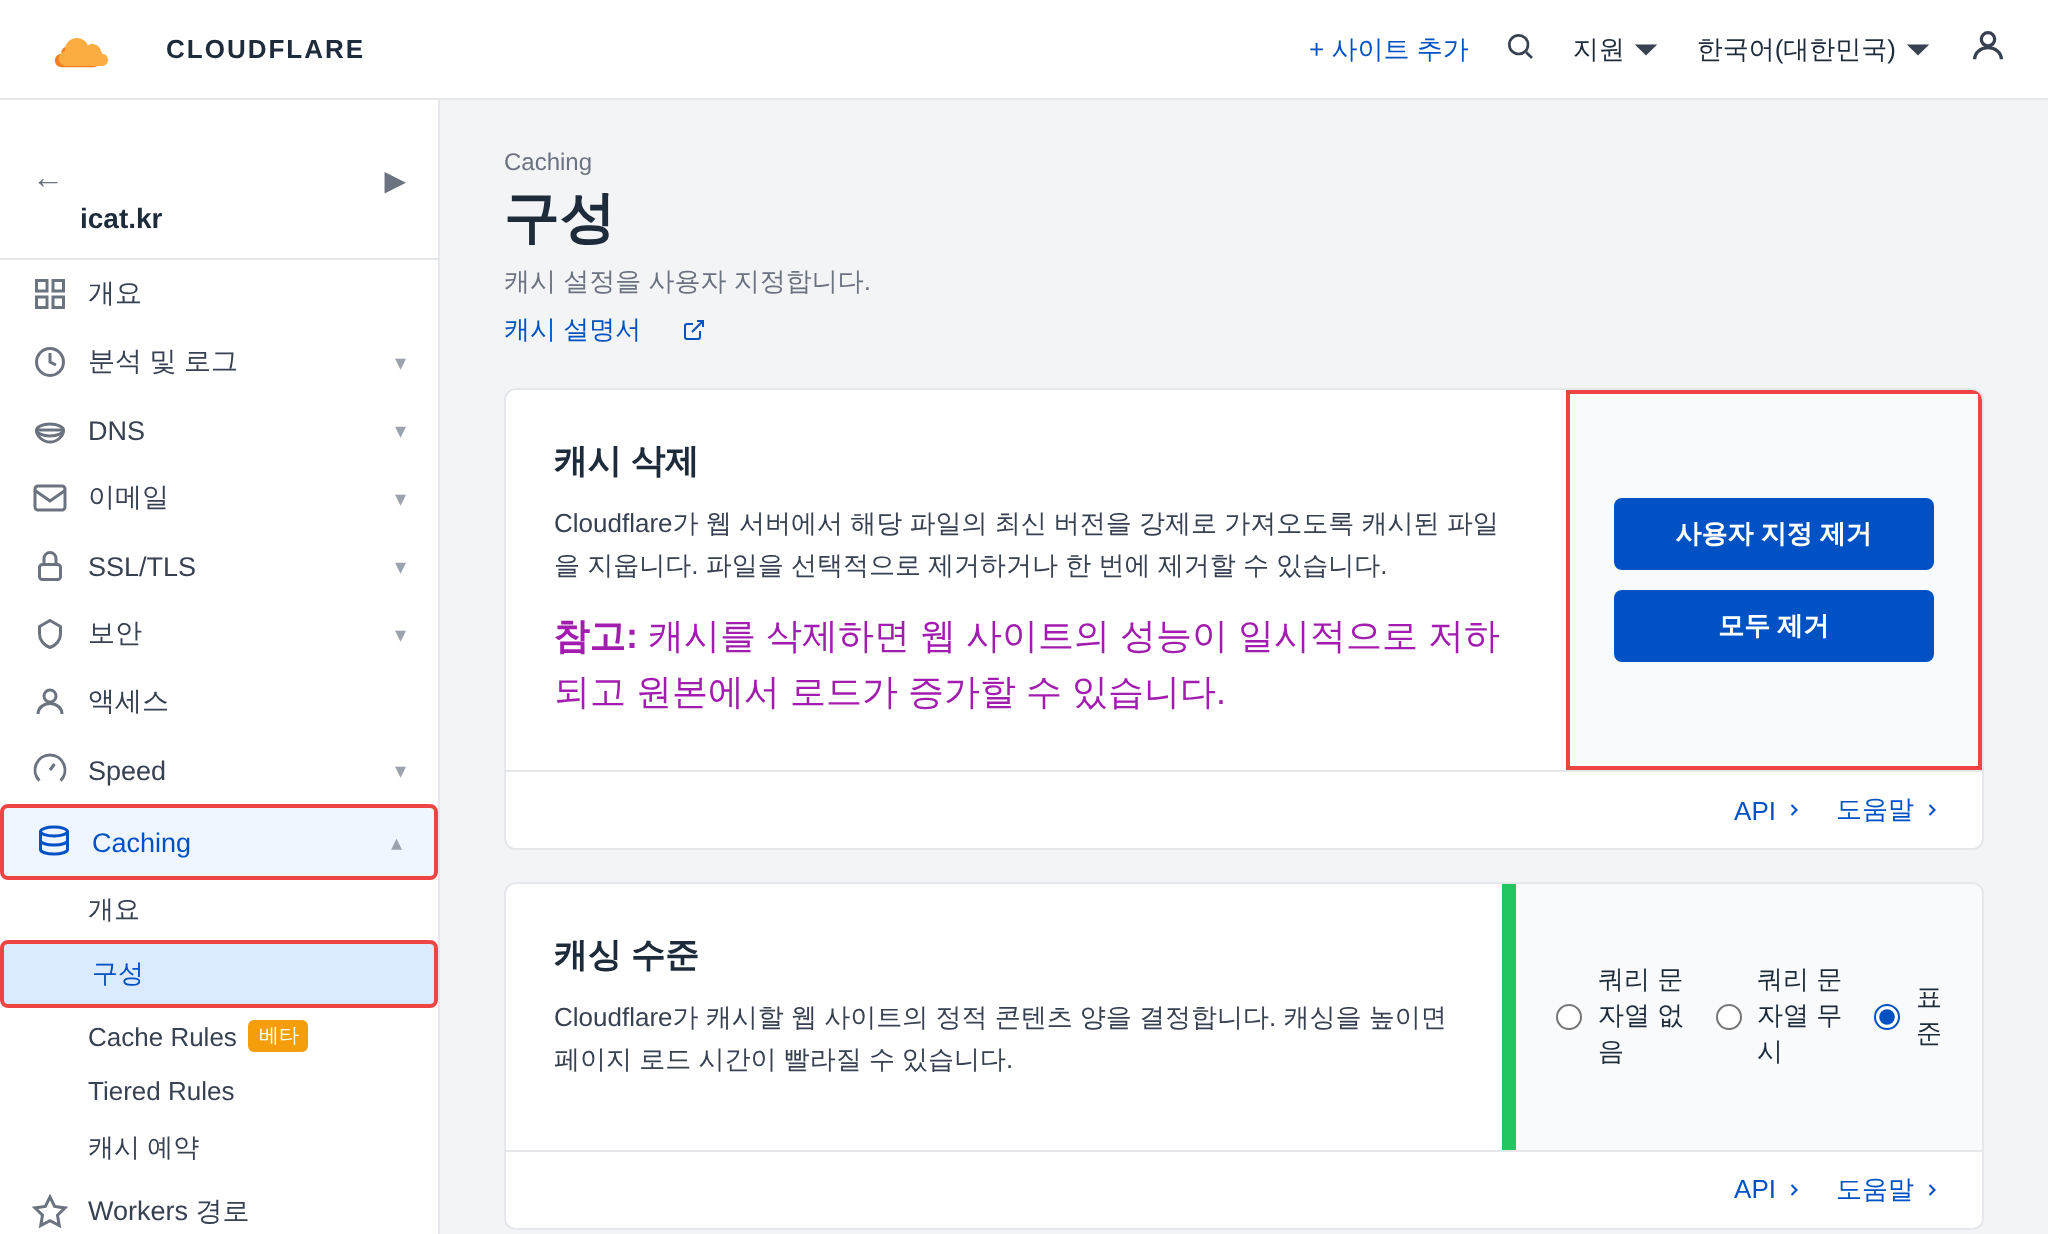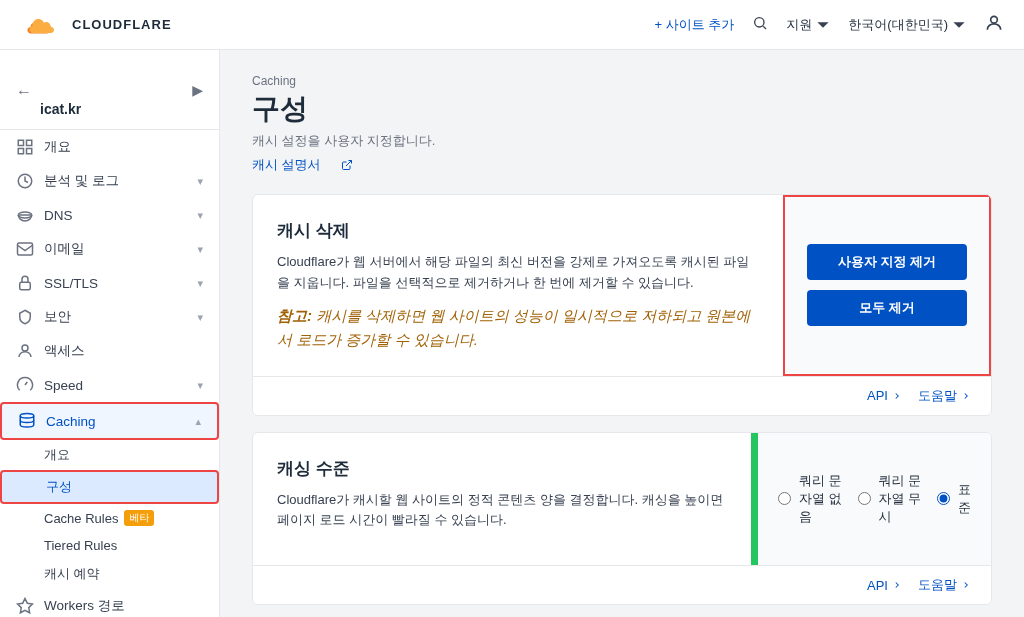--- a/index.html
+++ b/index.html
@@ -97,21 +97,21 @@
       display: flex;
       flex-direction: column;
       justify-content: center;
       align-items: center;
       padding: 20px;
       gap: 10px;
     }
     .card-right.red-border { border: 2px solid #ef4444; }
     .card-title { font-size: 17px; font-weight: 700; margin-bottom: 10px; }
     .card-text { font-size: 13px; color: #374151; line-height: 1.6; margin-bottom: 10px; }
-    .card-note { font-size: 15px; color: #a16207; line-height: 1.6; font-style: italic; }
+    .card-note { font-size: 18px; color: #a21caf; line-height: 1.6; }
     .card-note strong { font-weight: 600; }
     .card-footer {
       border-top: 1px solid #e5e7eb;
       padding: 10px 20px;
       display: flex;
       justify-content: flex-end;
       gap: 16px;
       background: #fff;
     }
     .footer-link { font-size: 13px; color: #0051c3; display: flex; align-items: center; gap: 4px; cursor: pointer; }
@@ -128,21 +128,21 @@
       width: 160px;
       text-align: center;
     }
 
     
     .radio-group { display: flex; flex-direction: row; gap: 8px; padding: 20px; justify-content: center; width: 240px; background: #f9fafb; border-left: 7px solid #22c55e; }
     .radio-item { display: flex; align-items: center; gap: 8px; font-size: 13px; }
     .radio-item input[type=radio] { accent-color: #0051c3; }
 
     
-    .cf-logo { display: flex; align-items: center; gap: 12px; }
+    .cf-logo { display: flex; align-items: center; gap: 23px; }
   </style>
 </head>
 <body>
 
 <div class="topnav">
   <div class="cf-logo">
 
     <svg width="40" height="28" viewBox="0 0 100 65" fill="none" xmlns="http://www.w3.org/2000/svg">
       <path d="M69.5 45.5c1.2-4.1.7-7.9-1.4-10.7-1.9-2.5-4.8-4-8.2-4.3l-1-.1-.3-.9c-1.3-4.4-4.9-7.5-9.2-8-3.6-.4-7.1 1-9.5 3.8-.5.6-1 1.3-1.4 2l-.5 1-1.1-.3c-.6-.2-1.2-.2-1.8-.2-4.7 0-8.5 3.7-8.6 8.4l-.1 1.2-1.1.2c-3.9.7-6.7 4.1-6.7 8.1 0 4.6 3.7 8.3 8.3 8.3h40.5c3.9 0 7.1-2.5 8.1-6.2z" fill="#F38020"></path>
       <path d="M77.5 35.3c-.3 0-.7 0-1 .1-.2-5.8-5-10.5-10.8-10.5-2.1 0-4.1.6-5.8 1.7-2.3-5.3-7.6-9-13.7-9-8.3 0-15 6.7-15 15 0 .5 0 1 .1 1.5-4.4.7-7.8 4.5-7.8 9.1 0 5.1 4.1 9.2 9.2 9.2h44.8c4.2 0 7.5-3.4 7.5-7.5s-3.3-7.6-7.5-7.6z" fill="#FBAD41"></path>

